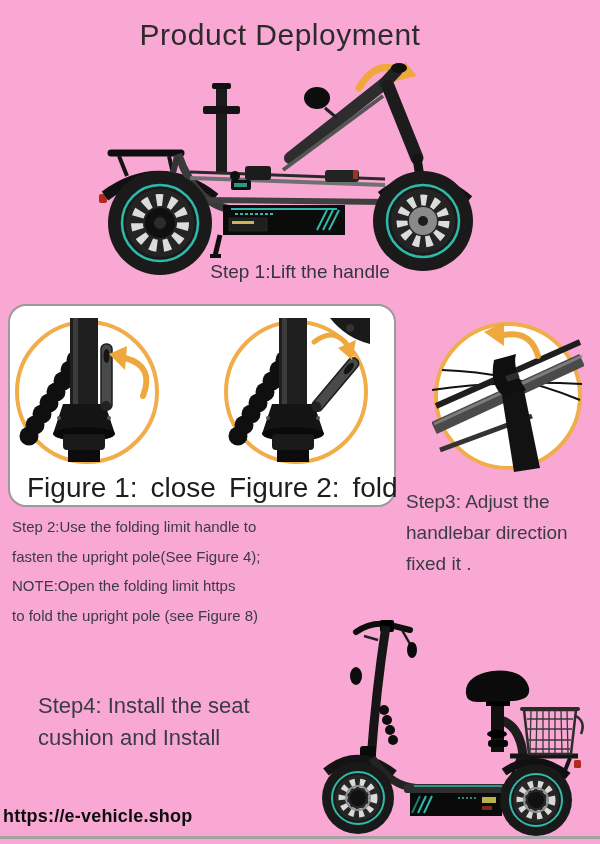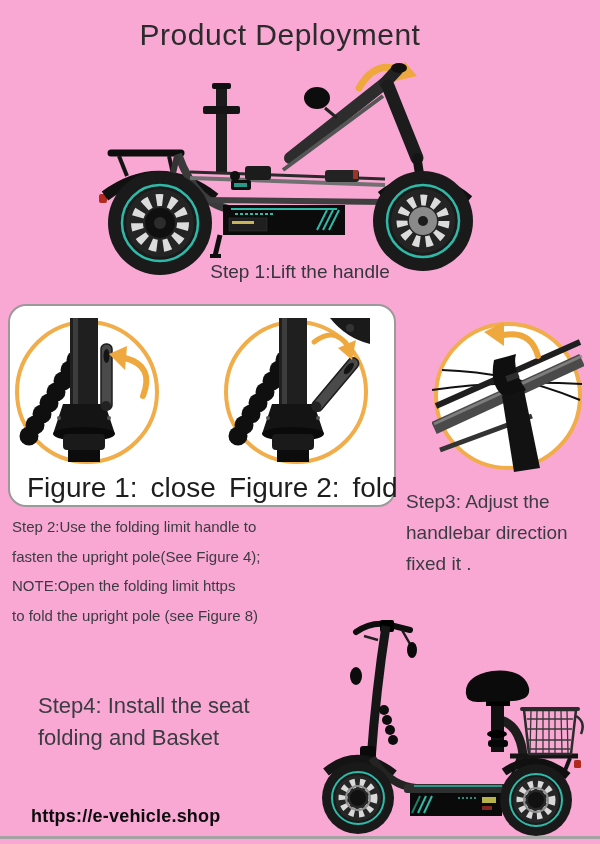--- a/index.html
+++ b/index.html
@@ -9,21 +9,21 @@
   #title{left:0;top:18px;width:560px;text-align:center;font-size:30px;color:#2b2b2b;letter-spacing:.5px;}
   #step1-caption{left:0;top:261px;width:600px;text-align:center;font-size:19px;color:#35363c;}
   #figure-box{left:8px;top:304px;width:384px;height:199px;border:2px solid #9a9a9a;border-radius:18px;background:#fff;}
   .fig-caption{top:472px;font-size:28px;color:#1d1d1d;white-space:nowrap;}
   .fig-caption .gap{display:inline-block;width:13px;}
   #fig1-caption{left:27px;}
   #fig2-caption{left:229px;}
   #step2-text{left:12px;top:512px;width:390px;font-size:15px;line-height:29.5px;color:#3b3b42;}
   #step3-text{left:406px;top:486px;width:190px;font-size:19px;line-height:31px;color:#3b3b42;}
   #step4-text{left:38px;top:690px;width:260px;font-size:22px;line-height:32px;color:#3b3b42;}
-  #footer-url{left:3px;top:806px;font-size:18px;font-weight:700;color:#0c0c0c;letter-spacing:.2px;margin-left:28px;}
+  #footer-url{left:3px;top:806px;font-size:18px;font-weight:700;color:#0c0c0c;letter-spacing:.2px;}
   #footer-divider{left:0;top:836px;width:600px;height:3px;background:#a3a3a3;}
   svg{display:block;}
 </style>
 </head>
 <body>
 
 <div id="page">
 
   <div id="title" class="abs">Product Deployment</div>
 
@@ -219,21 +219,21 @@
   </div>
 
   <div id="step3-text" class="abs">
     <div>Step3: Adjust the</div>
     <div>handlebar direction</div>
     <div>fixed it .</div>
   </div>
 
   <div id="step4-text" class="abs">
     <div>Step4: Install the seat</div>
-    <div>folding and Basket</div>
+    <div>cushion and Install</div>
   </div>
 
   <svg class="abs" style="left:298px;top:610px;" width="297" height="230" viewBox="0 0 297 230">
     <g>
       <path d="M 58 22 Q 72 12 88 14" stroke="#0e0e0e" stroke-width="6" fill="none" stroke-linecap="round"></path>
       <path d="M 88 14 L 112 20" stroke="#0e0e0e" stroke-width="6" stroke-linecap="round"></path>
       <path d="M 66 26 L 80 30" stroke="#222" stroke-width="2.5"></path>
       <rect x="82" y="10" width="14" height="12" rx="2" fill="#000"></rect>
       <path d="M 104 20 L 112 34" stroke="#1a1a1a" stroke-width="2.5"></path>
       <ellipse cx="114" cy="40" rx="5" ry="8" fill="#0a0a0a"></ellipse>

